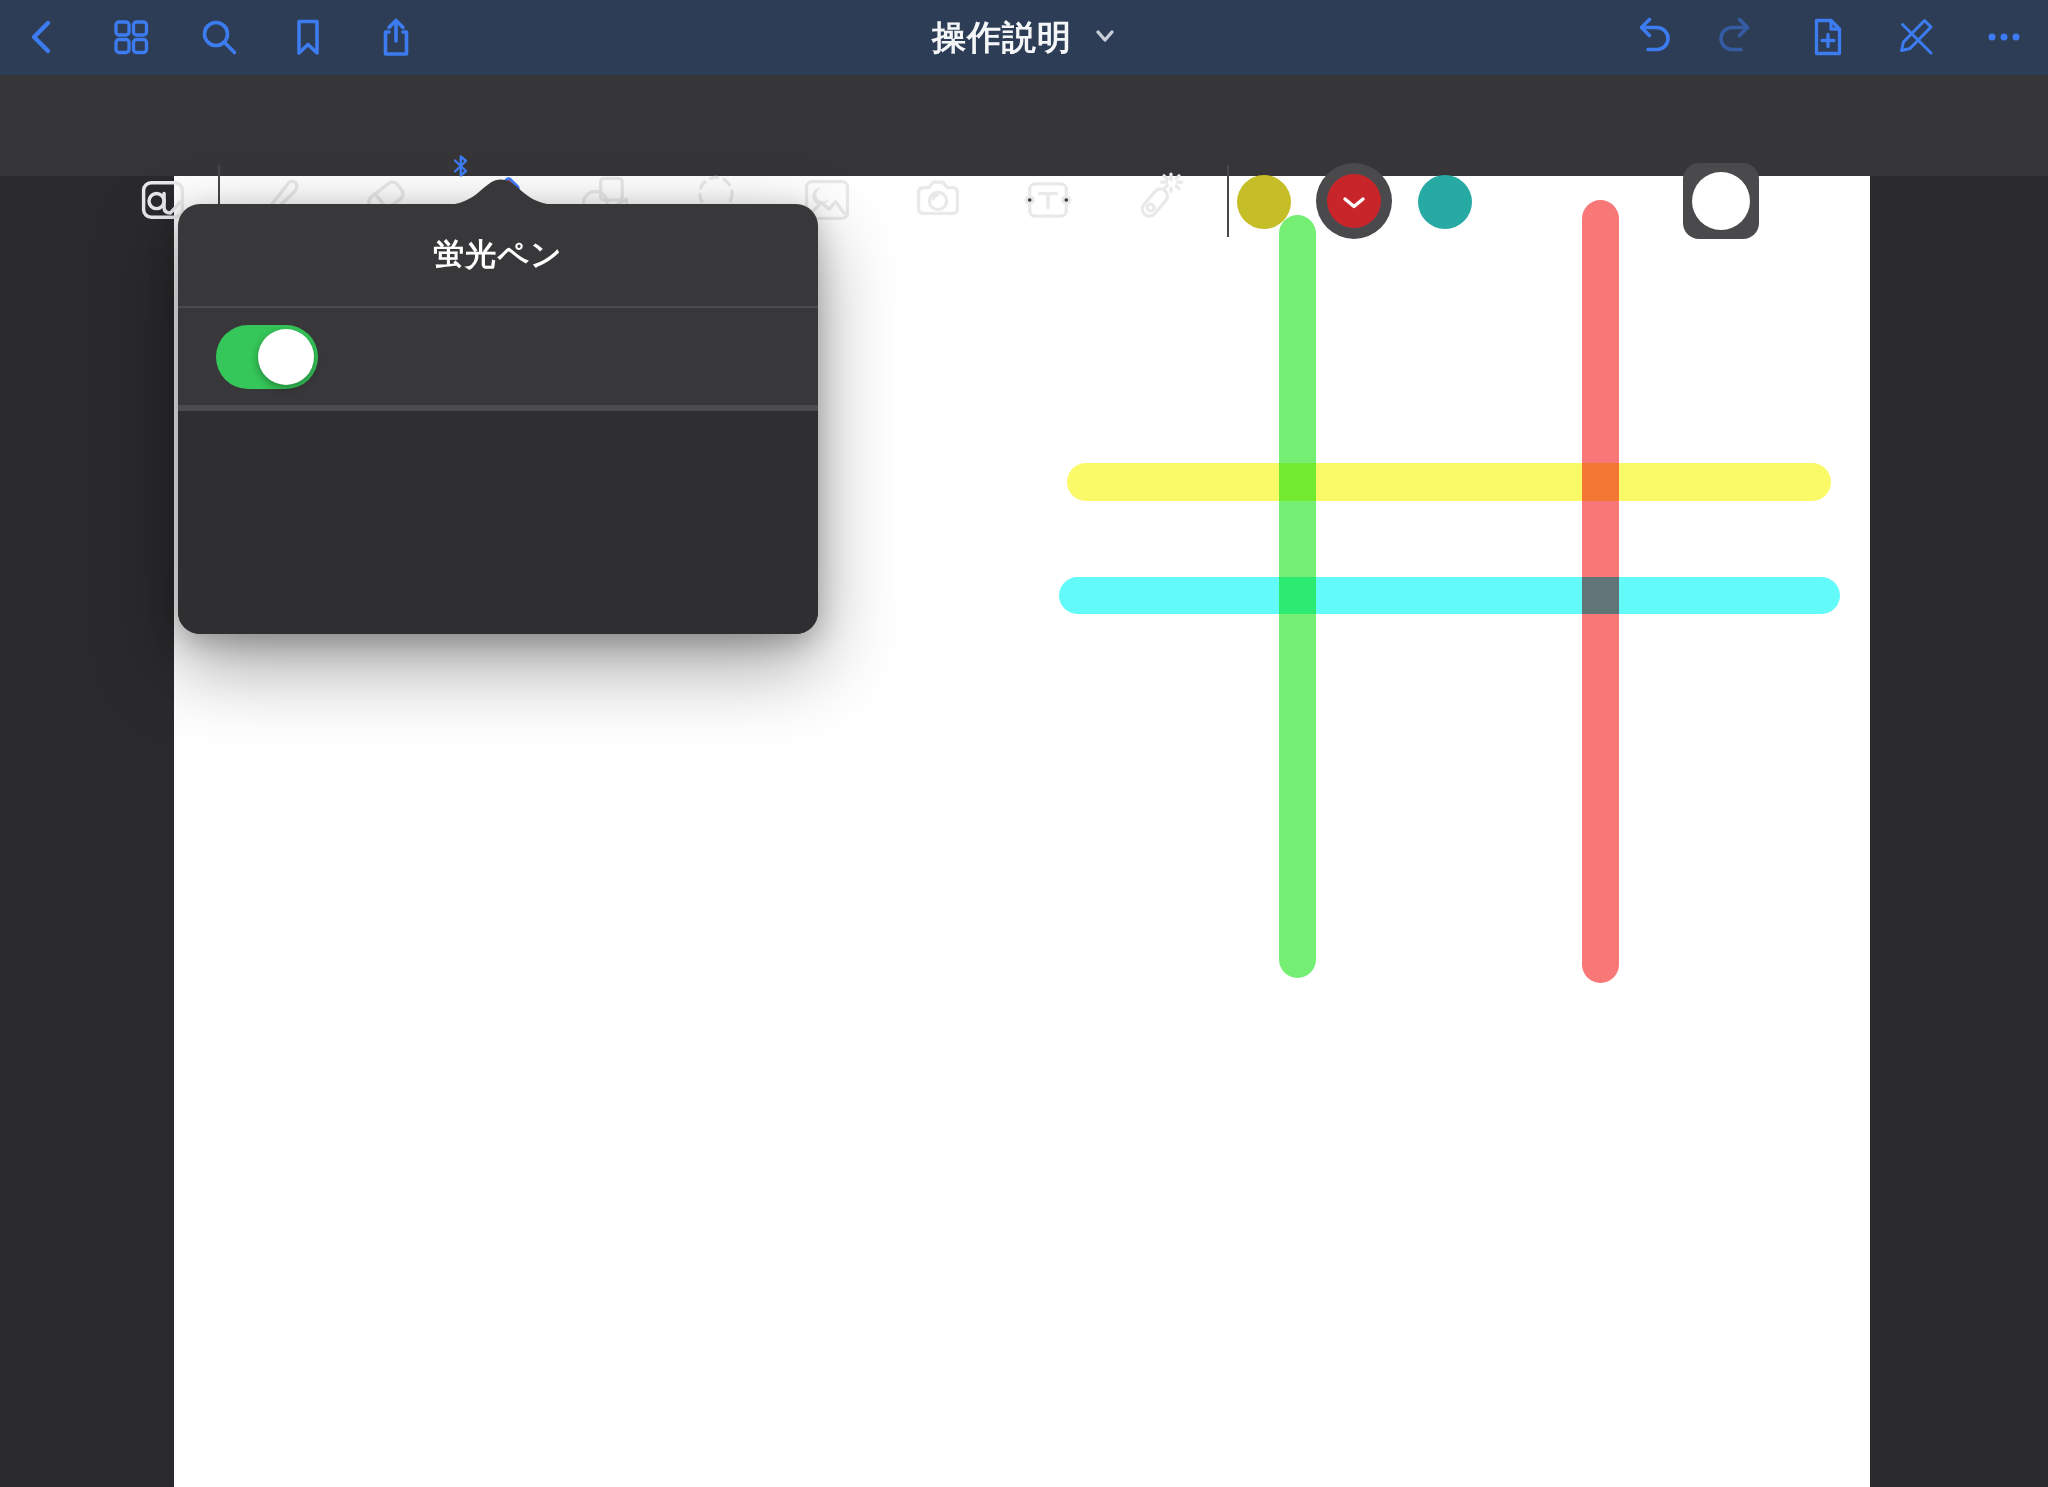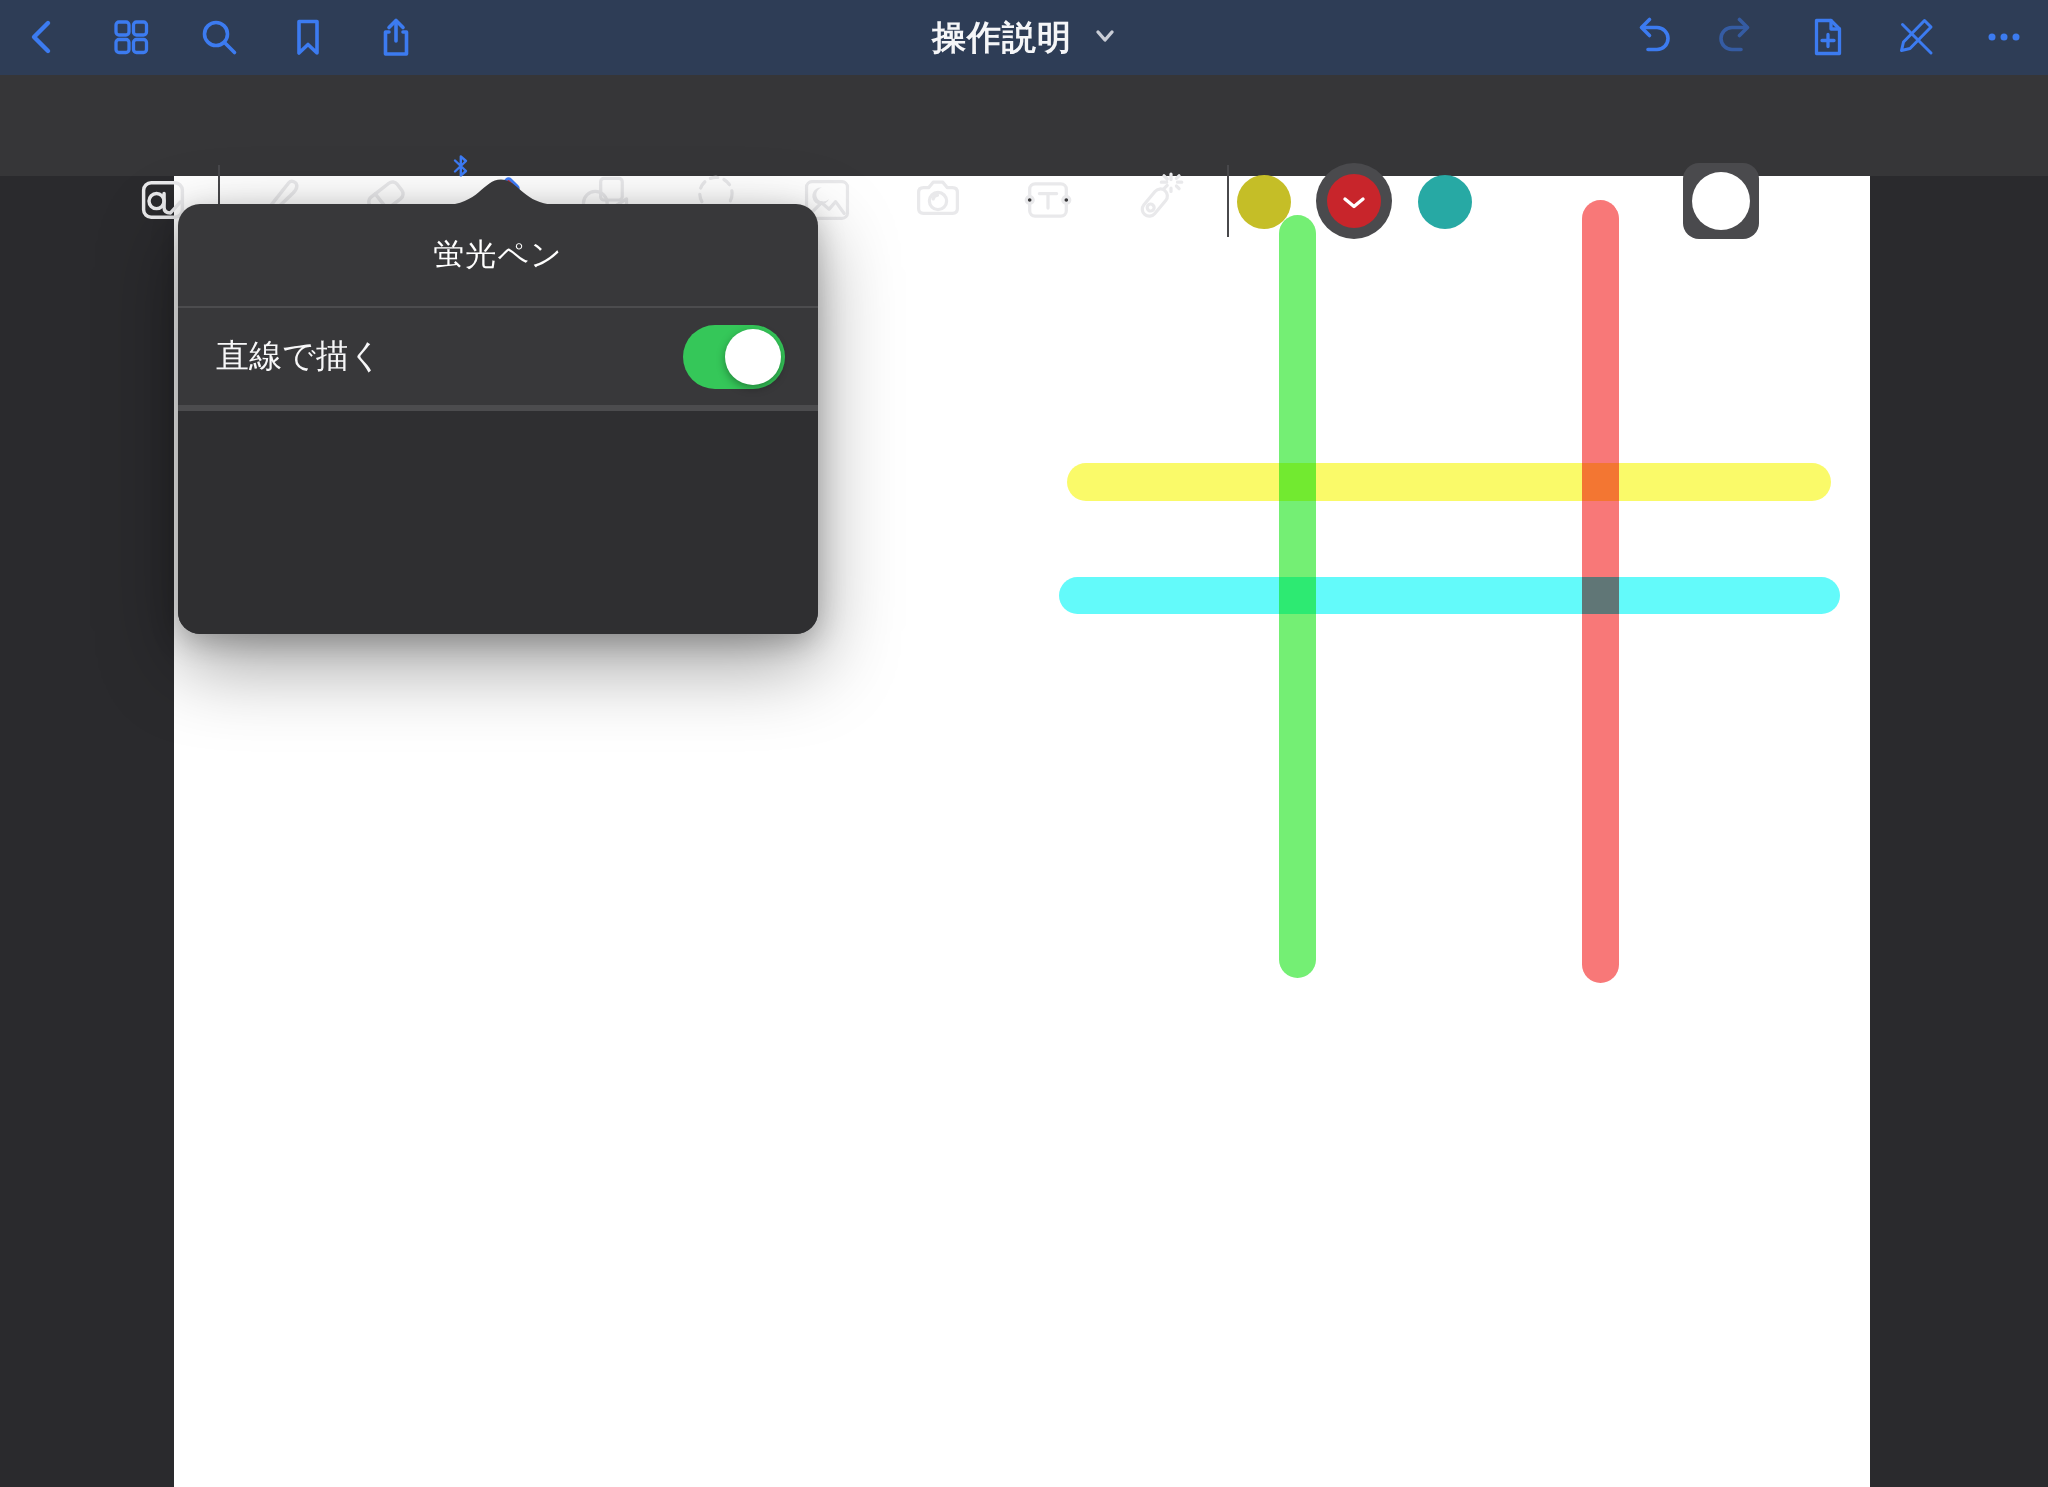--- a/index.html
+++ b/index.html
@@ -56,21 +56,21 @@
   .stroke { position:absolute; mix-blend-mode:multiply; }
 
   
   .popover { position:absolute; left:178px; top:204px; width:640px; height:430px;
              background:var(--pop-bg,#38383A); border-radius:22px; z-index:60;
              box-shadow:0 30px 80px rgba(0,0,0,.38), 0 8px 28px rgba(0,0,0,.22);
              display:flex; flex-direction:column; overflow:hidden; }
   .pop-arrow { position:absolute; left:443px; top:177px; z-index:61; }
   .pop-arrow svg { display:block; }
   .pop-title { height:102px; display:flex; align-items:center; justify-content:center;
-               color:#fff; font-size:31px; font-weight:400; letter-spacing:1px; }
+               color:#fff; font-size:31px; font-weight:700; letter-spacing:1px; }
   .pop-div { height:2px; background:#4C4C4E; flex:none; }
   .pop-row { height:97px; display:flex; align-items:center; padding:0 33px 0 38px;
              color:#F7F7F8; font-size:33px; cursor:pointer; }
   .pop-row .lbl { flex:1; white-space:nowrap; }
   .pop-footer { flex:1; background:#2F2F31; }
 
   
   .toggle { position:relative; width:102px; height:64px; border-radius:32px;
             background:#5a5a5e; flex:none; cursor:pointer; }
   .toggle.on { background:var(--toggle-green,#35C759); }
@@ -274,21 +274,20 @@
 
   <div class="pop-arrow">
     <svg width="116" height="28" viewBox="0 0 116 28">
         <path d="M0 28 C36 28 40 2.5 58 2.5 C76 2.5 80 28 116 28 Z" fill="var(--pop-bg,#38383A)"></path>
       </svg>
   </div>
   <div class="popover">
     <div class="pop-title">蛍光ペン</div>
     <div class="pop-div"></div>
     <div class="pop-row">
-      <span class="lbl">直線で描く</span>
       <span class="toggle on" id="straight-toggle">
         <span class="knob"></span>
       </span>
     </div>
     <div class="pop-div"></div>
     <div class="pop-div"></div>
     <div class="pop-div"></div>
     <div class="pop-footer"></div>
   </div>
 

